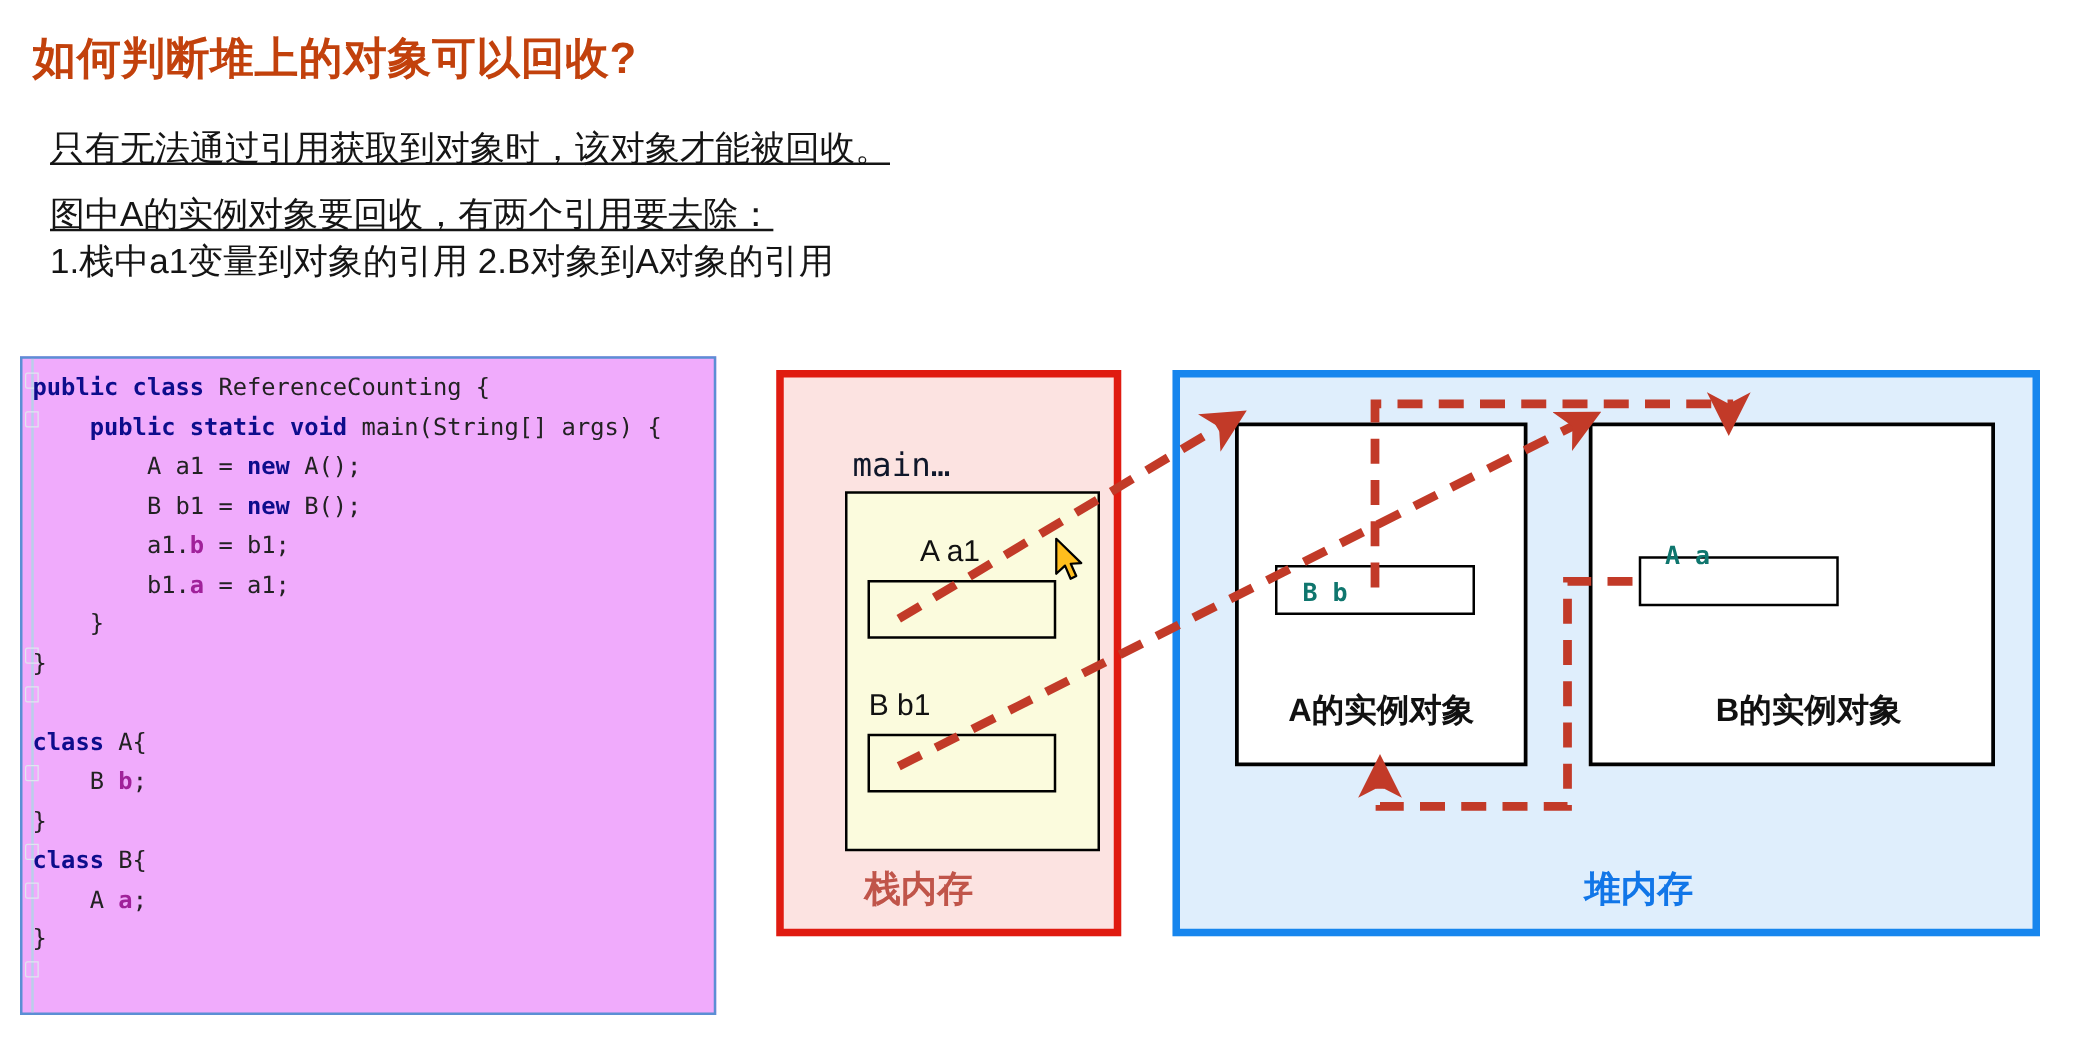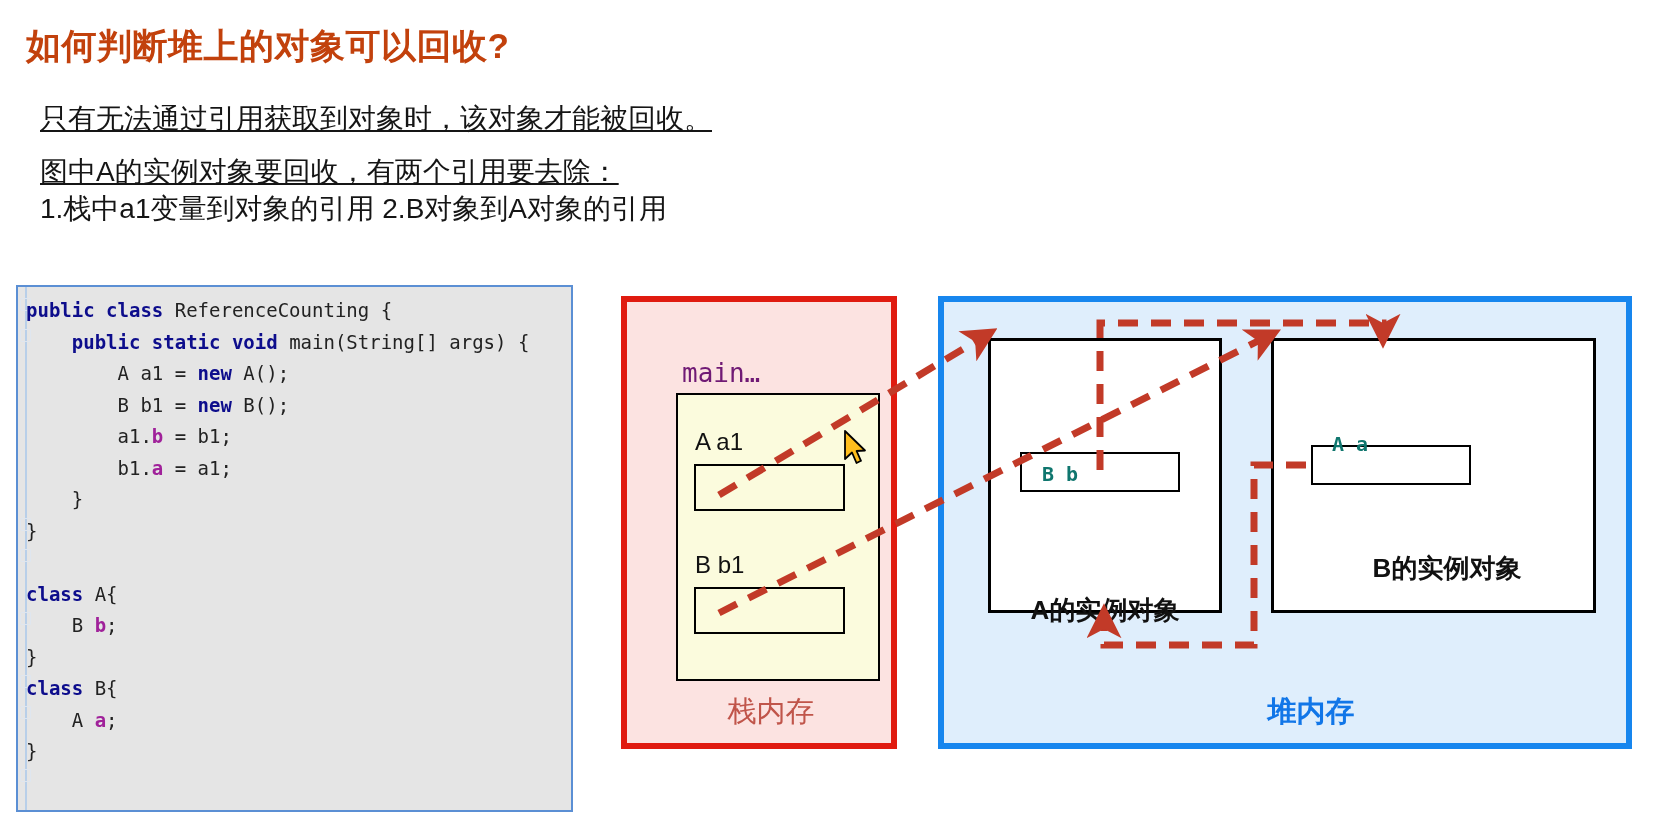--- a/index.html
+++ b/index.html
@@ -38,21 +38,21 @@
   #body-line-2 { top: 153px; text-decoration: underline; }
   #body-line-3 { top: 190px; }
 
   
   #code-panel {
     position: absolute;
     left: 16px;
     top: 285px;
     width: 557px;
     height: 527px;
-    background: #e5e5e5;
+    background: #f0abfc;
     border: 2px solid #5b8fd4;
     box-sizing: border-box;
     overflow: hidden;
   }
   #code-gutter-line {
     position: absolute;
     left: 7px;
     top: 0;
     width: 2px;
     height: 100%;
@@ -92,61 +92,60 @@
     background: #fce3e1;
     border: 6px solid #e01b10;
     box-sizing: border-box;
   }
   #stack-frame-label {
     position: absolute;
     left: 682px;
     top: 358px;
     font-family: "DejaVu Sans Mono", "Liberation Mono", monospace;
     font-size: 26px;
-    color: #701a75;
+    color: #0f172a;
     white-space: nowrap;
   }
   #stack-frame-box {
     position: absolute;
     left: 676px;
     top: 393px;
     width: 204px;
     height: 288px;
     background: #fbfbdd;
     border: 2px solid #000000;
     box-sizing: border-box;
   }
   .stack-var-label {
     position: absolute;
     font-size: 24px;
     color: #111111;
     white-space: nowrap;
   }
-  #stack-var-a1-label { left: 695px; top: 428px; text-align: right; }
+  #stack-var-a1-label { left: 736px; top: 428px; text-align: right; }
   #stack-var-b1-label { left: 695px; top: 551px; }
   .stack-slot {
     position: absolute;
     width: 151px;
     height: 47px;
     border: 2px solid #000000;
     background: transparent;
     box-sizing: border-box;
   }
   #stack-slot-a1 { left: 694px; top: 464px; }
   #stack-slot-b1 { left: 694px; top: 587px; }
   #stack-memory-label {
     position: absolute;
     left: 621px;
     top: 692px;
     width: 228px;
     text-align: center;
     font-size: 29px;
-    font-weight: normal;
+    font-weight: bold;
     color: #c0554a;
-    padding-left: 36px;
   }
 
   
   #heap-region {
     position: absolute;
     left: 938px;
     top: 296px;
     width: 694px;
     height: 453px;
     background: #dfeefc;
@@ -162,21 +161,21 @@
   #heap-object-a { left: 988px; top: 338px; width: 234px; height: 275px; }
   #heap-object-b { left: 1271px; top: 338px; width: 325px; height: 275px; }
   .heap-object-name {
     position: absolute;
     text-align: center;
     font-size: 26px;
     font-weight: bold;
     color: #111111;
     white-space: nowrap;
   }
-  #heap-object-a-name { left: 988px; top: 551px; width: 234px; margin-top: 42px; }
+  #heap-object-a-name { left: 988px; top: 551px; width: 234px; }
   #heap-object-b-name { left: 1271px; top: 551px; width: 352px; }
   .heap-field {
     position: absolute;
     border: 2px solid #000000;
     background: #ffffff;
     box-sizing: border-box;
   }
   #heap-field-bb { left: 1020px; top: 452px; width: 160px; height: 40px; }
   #heap-field-aa { left: 1311px; top: 445px; width: 160px; height: 40px; }
   .heap-field-text {

